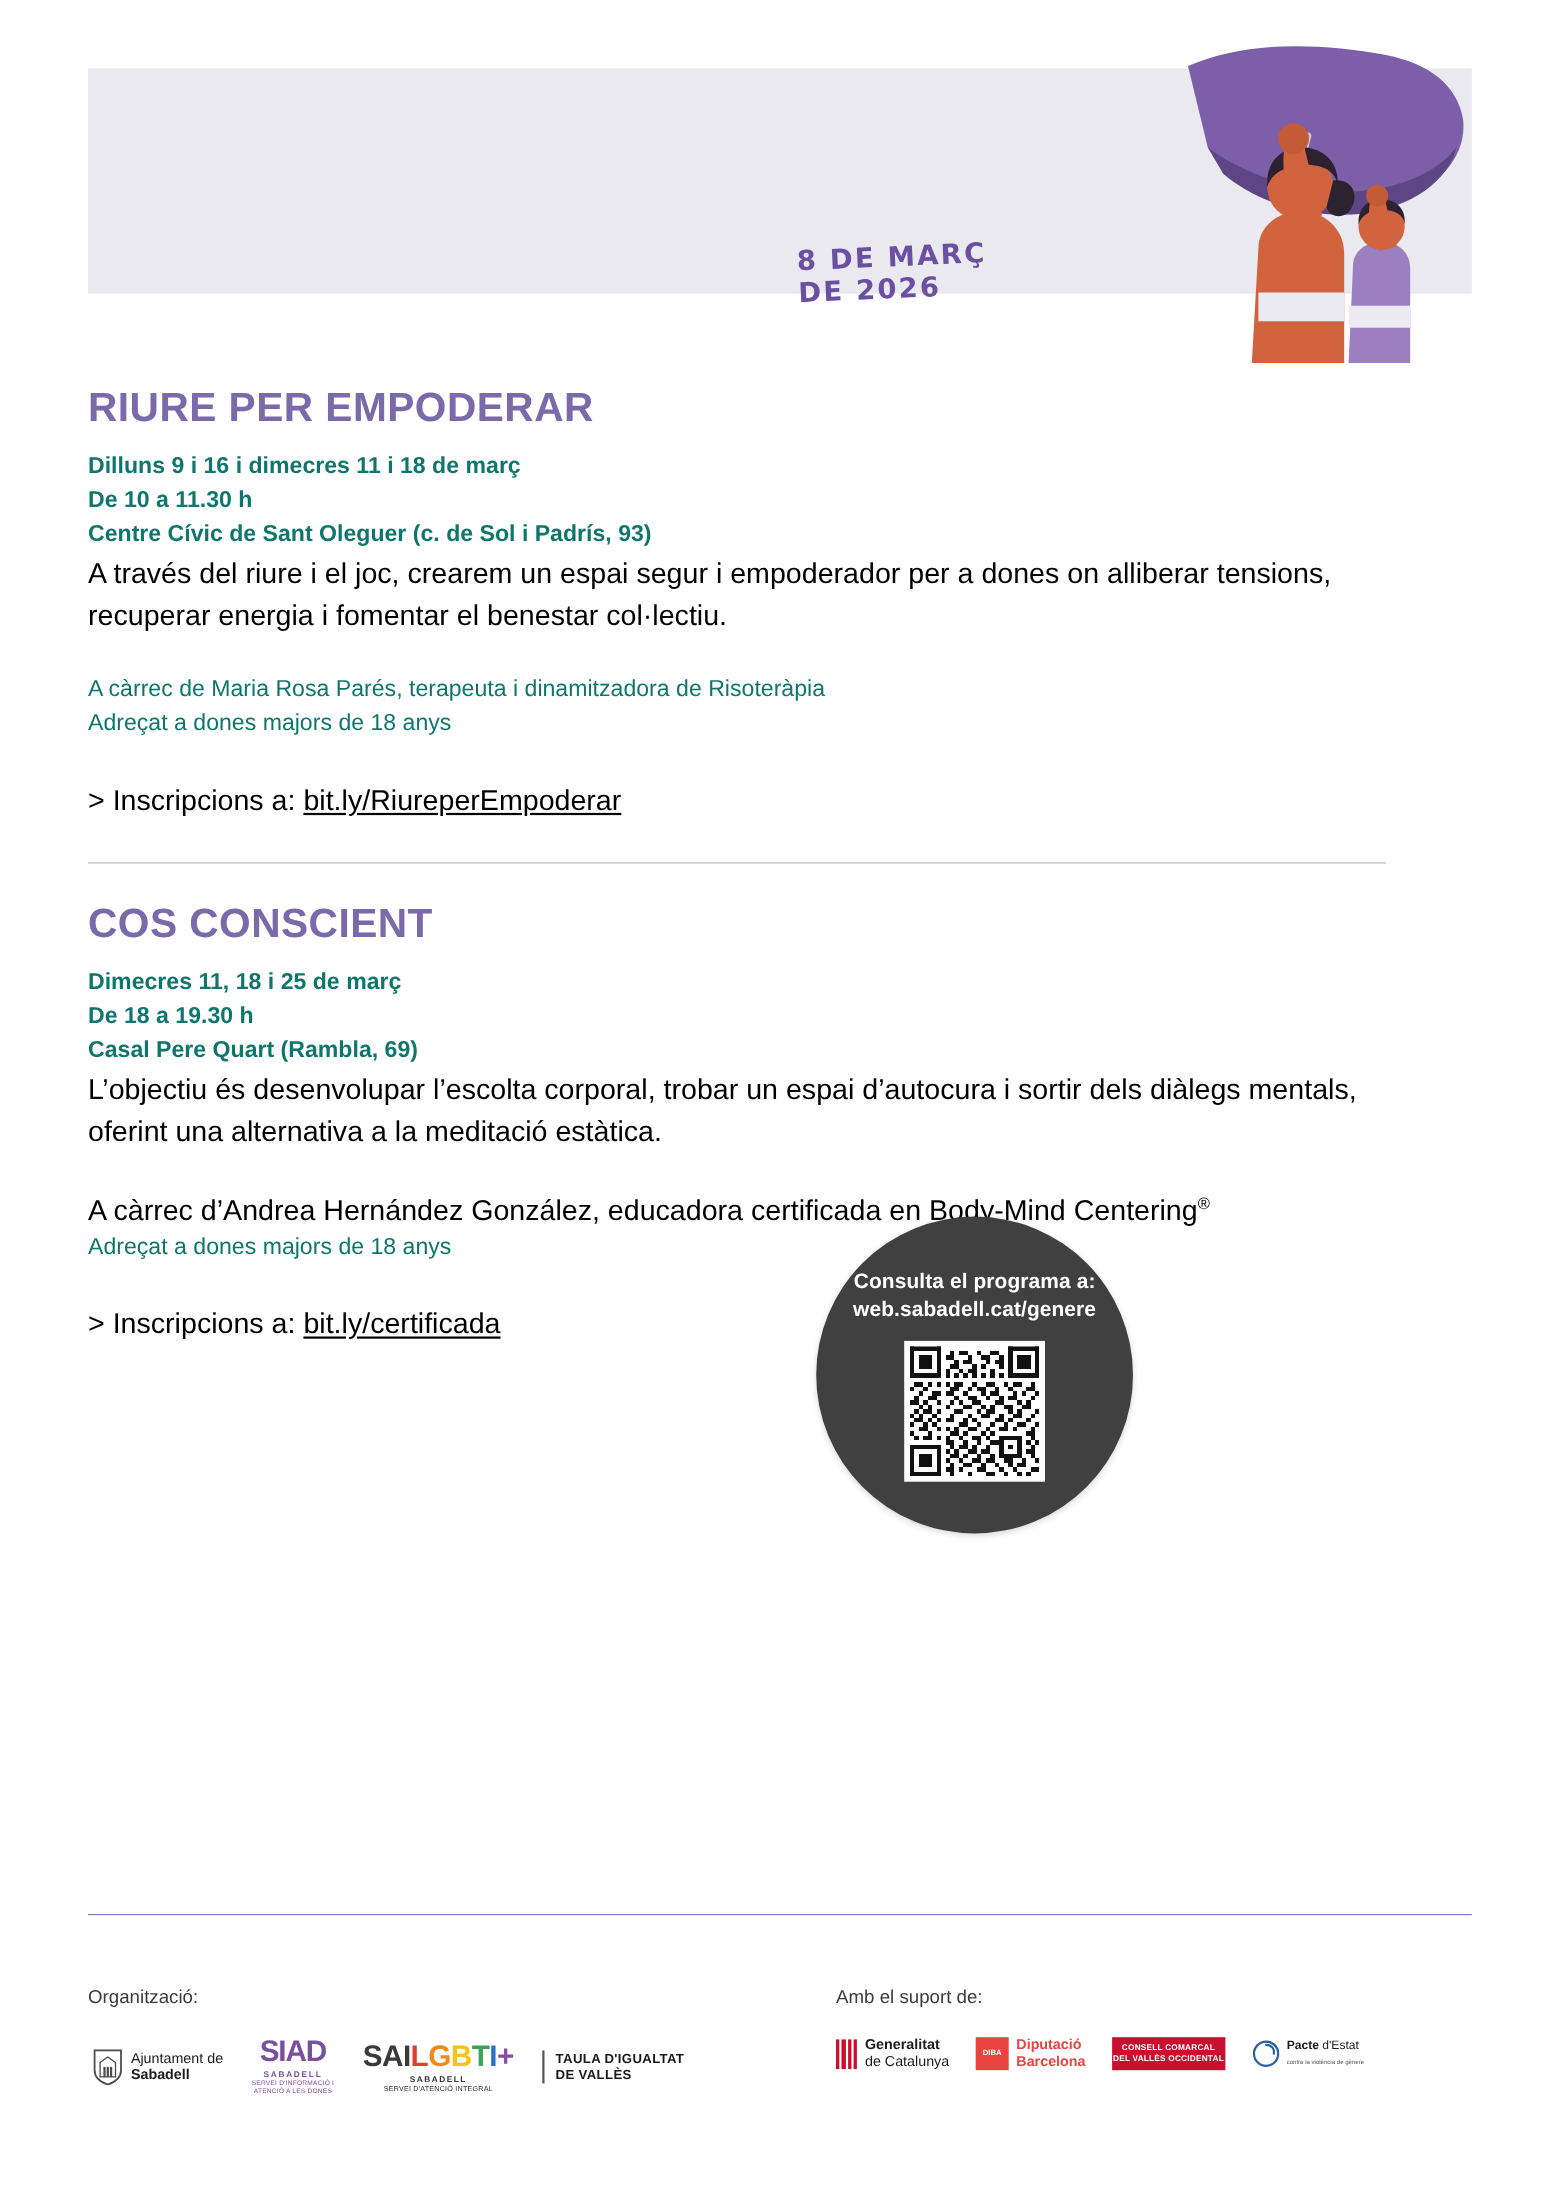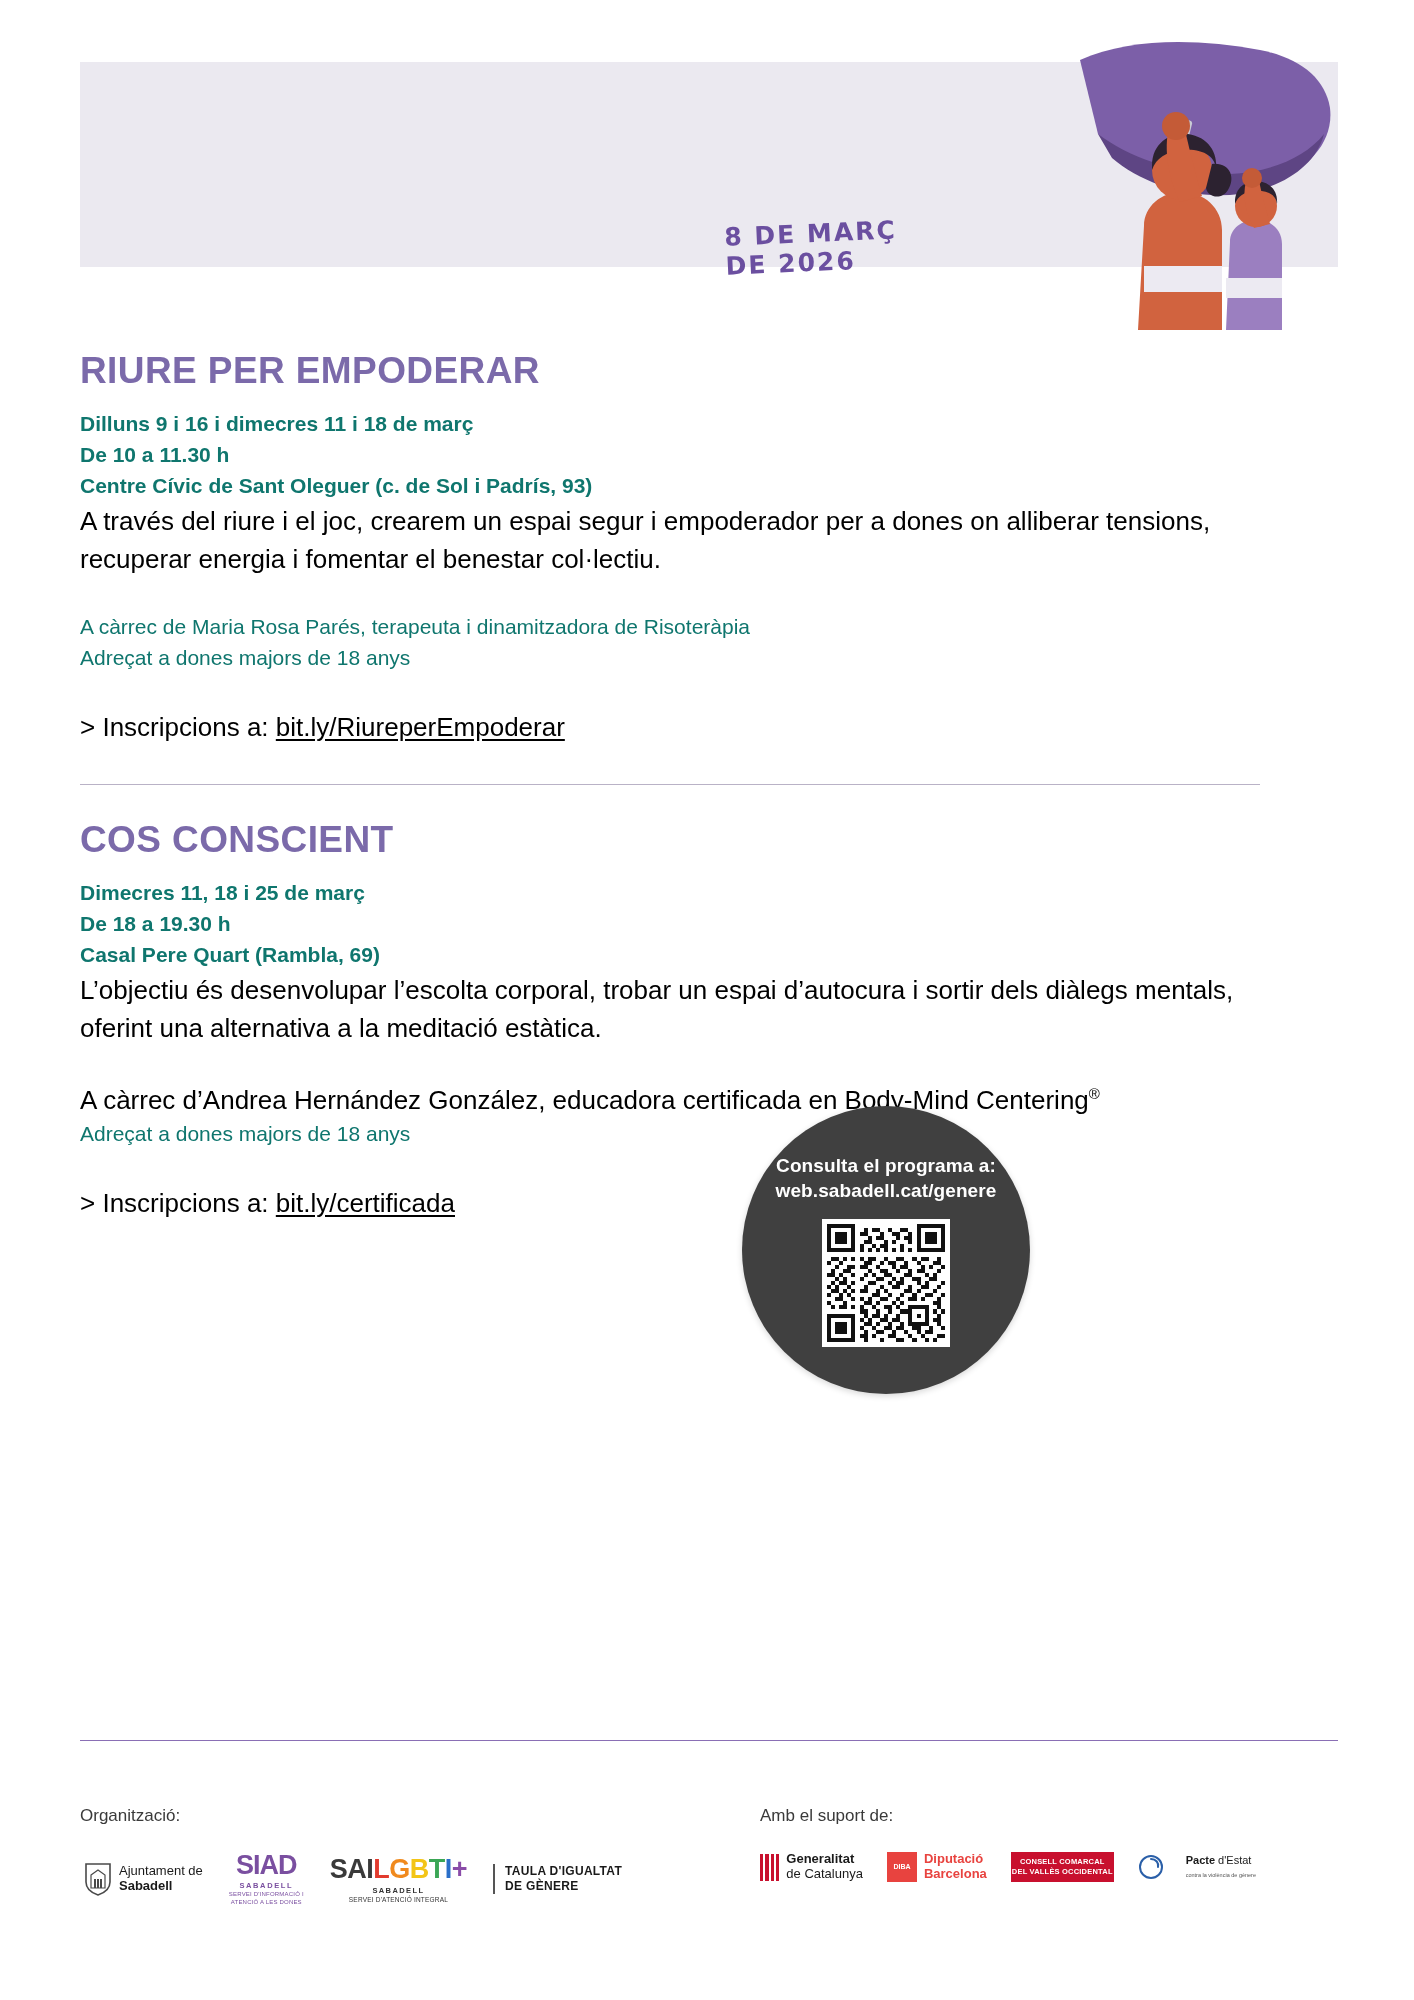--- a/index.html
+++ b/index.html
@@ -217,21 +217,21 @@
   .dip-box {
     width: 30px; height: 30px; background: #e8433f; color: #fff;
     font-size: 7px; font-weight: bold; display: flex; align-items: center;
     justify-content: center; text-align: center; line-height: 1.05;
   }
   .ccvo-box {
     background: #c8102e; color: #ffffff; padding: 5px 1px;
     font-size: 7.5px; font-weight: bold; line-height: 1.3;
     text-align: center; white-space: pre-line; letter-spacing: 0.2px;
   }
-  .pacte { display: flex; align-items: flex-start; gap: 22px; }
+  .pacte { display: flex; align-items: flex-start; gap: 6px; }
   .pacte-txt { font-size: 11px; color: #1a1a1a; line-height: 1.2; }
   .pacte-txt b { font-weight: bold; }
   .pacte-sub { font-size: 5.5px; color: #555; }
   .circ-ico { width: 26px; height: 26px; }
 </style>
 </head>
 <body>
 
 <div class="page">
 
@@ -556,21 +556,21 @@
 ATENCIÓ A LES DONES</div>
     </div>
 
     <div class="sai-wrap">
       <div class="sai-main"><span style="color:#3a3a3a">SAI</span><span><span style="color:#e23b2e">L</span><span style="color:#f08a1e">G</span><span style="color:#f3c517">B</span><span style="color:#3aa655">T</span><span style="color:#2a6fc9">I</span><span style="color:#8a4ca8">+</span></span></div>
       <div class="sai-sub">SABADELL</div>
       <div class="sai-sub2">SERVEI D'ATENCIÓ INTEGRAL</div>
     </div>
 
     <div class="taula">TAULA D'IGUALTAT
-DE GÈNERE</div>
+DE VALLÈS</div>
 
   </div>
 
   <div class="logo-row-right">
 
     <div class="logo">
       <div class="gen-bars">
         <i></i>
           <i></i>
           <i></i>

